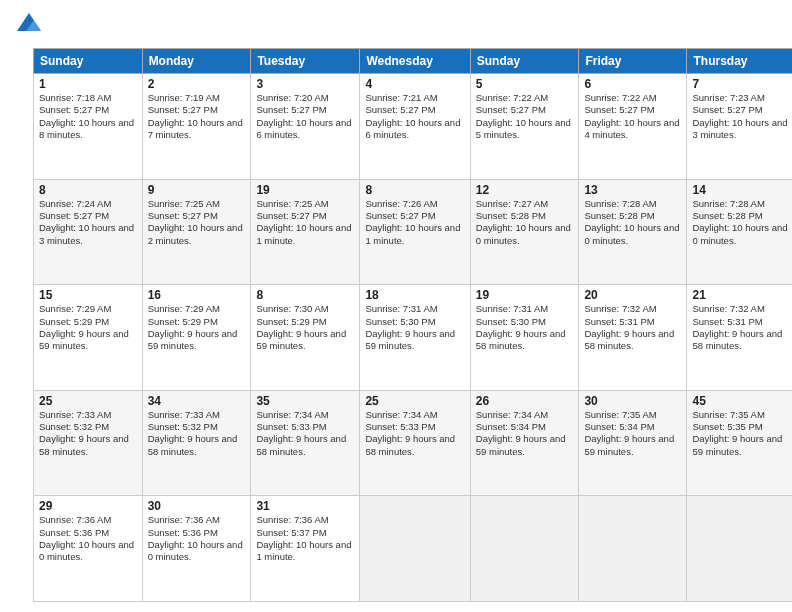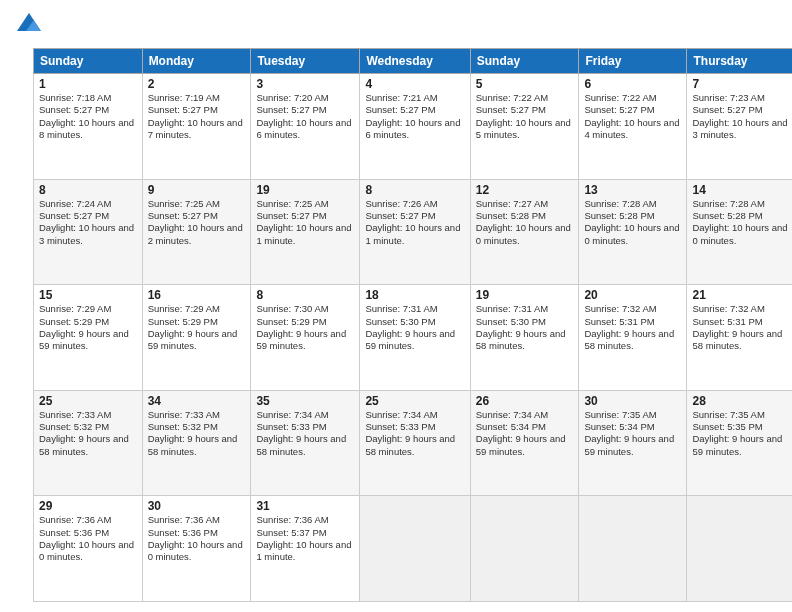--- a/index.html
+++ b/index.html
@@ -244,21 +244,21 @@
           </td>
           <td>
             <span class="day-number">26</span>
             <div class="day-info">Sunrise: 7:34 AM<br>Sunset: 5:34 PM<br>Daylight: 9 hours and 59 minutes.</div>
           </td>
           <td>
             <span class="day-number">30</span>
             <div class="day-info">Sunrise: 7:35 AM<br>Sunset: 5:34 PM<br>Daylight: 9 hours and 59 minutes.</div>
           </td>
           <td>
-            <span class="day-number">28</span>
+            <span class="day-number">45</span>
             <div class="day-info">Sunrise: 7:35 AM<br>Sunset: 5:35 PM<br>Daylight: 9 hours and 59 minutes.</div>
           </td>
         </tr>
         <tr>
           <td>
             <span class="day-number">29</span>
             <div class="day-info">Sunrise: 7:36 AM<br>Sunset: 5:36 PM<br>Daylight: 10 hours and 0 minutes.</div>
           </td>
           <td>
             <span class="day-number">30</span>

